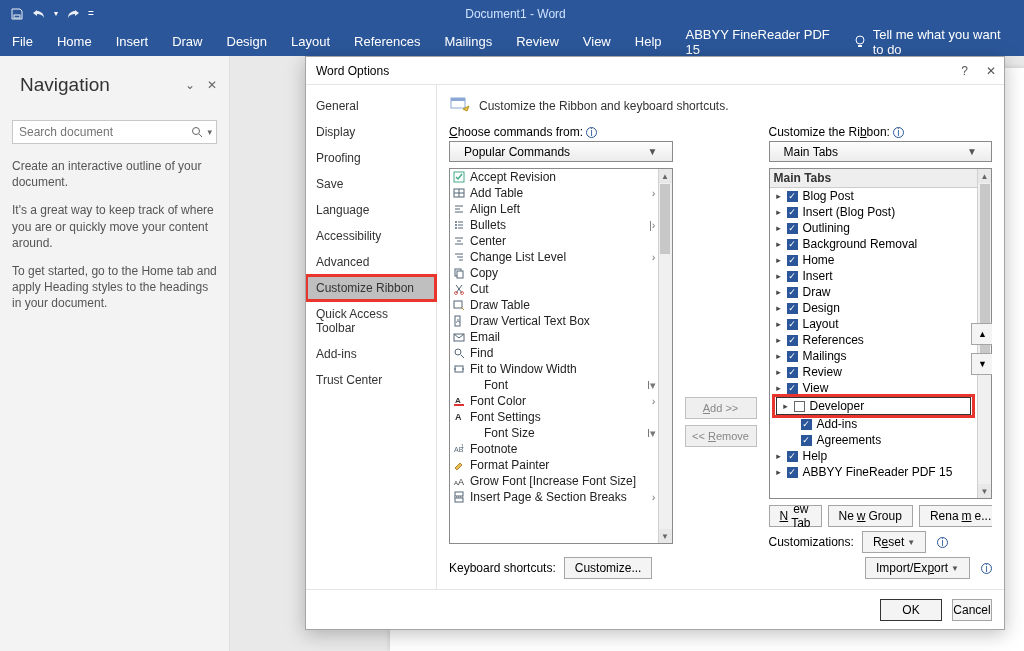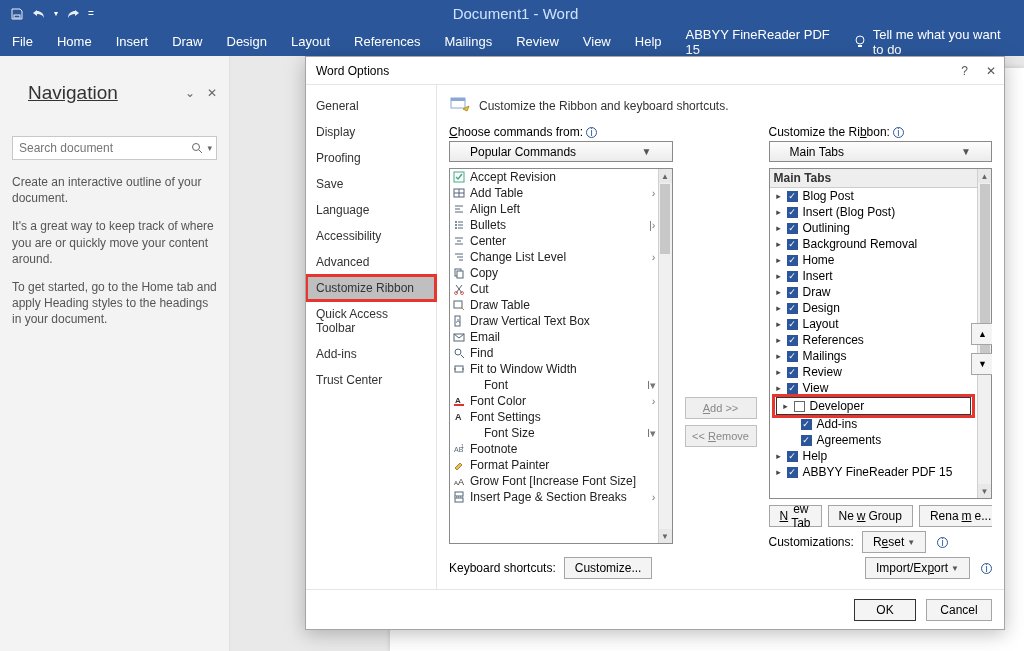--- a/index.html
+++ b/index.html
@@ -25,21 +25,21 @@
   }
   .titlebar .qat {
     display: flex;
     align-items: center;
     gap: 8px;
     padding-left: 10px;
   }
   .titlebar .qat .ic { width: 14px; height: 14px; display: inline-flex; align-items:center; justify-content:center; opacity:.9;}
   .titlebar .doc-title {
     position: absolute; left:7px; right:0; text-align:center;
-    font-size: 15px; color: #cfe2ff;
+    font-size: 12px; color: #cfe2ff;
   }
 
   
   .ribbon {
     background: #2b579a;
     height: 29px;
     display: flex;
     align-items: center;
     color: #fff;
     font-size: 13px;
@@ -53,21 +53,21 @@
   .navpane {
     position: absolute;
     left: 0; top: 56px;
     width: 230px;
     height: 595px;
     background: #f3f3f3;
     border-right: 1px solid #e0e0e0;
     padding: 10px 12px;
   }
   .nav-head { display:flex; align-items:center; justify-content:space-between; }
-  .nav-head h2 { margin:16px; font-weight:400; font-size: 19px; color:#333;text-decoration:underline; }
+  .nav-head h2 { margin:8px; font-weight:400; font-size: 19px; color:#333; }
   .nav-head .ctl { display:flex; gap:12px; color:#666; }
   .searchwrap { margin-top:16px; display:flex; align-items:center; border:1px solid #c8c8c8; background:#fff; height:24px; }
   .searchwrap input { flex:1; border:none; outline:none; padding:0 6px; font-size:12px; color:#666;}
   .searchwrap .sicons { display:flex; align-items:center; gap:4px; padding:0 4px; color:#666;}
   .nav-tabs { margin-top:10px; display:flex; gap:20px; font-size:13px;}
   .nav-tabs .nt { color:#444; padding-bottom:4px; cursor:pointer;}
   .nav-tabs .nt.active { color:#2b579a; border-bottom:2px solid #2b579a; font-weight:600;}
   .nav-body { margin-top:14px; color:#555; font-size:12px; line-height:1.35; }
   .nav-body p { margin:0 0 12px 0; }
 
@@ -116,21 +116,21 @@
   .banner { display:flex; align-items:center; gap:8px; margin-bottom:8px; }
   .banner .bicon { width:22px; height:22px; display:inline-flex; align-items:center; justify-content:center;}
   .banner .btxt { font-size:12px; color:#333; }
 
   .cols { display:flex; gap:10px; flex:1; overflow:hidden;}
   .col { flex:1; display:flex; flex-direction:column; min-width:0;}
   .col .label { font-size:12px; margin-bottom:2px; }
   .info-i { color:#2b579a; font-size:10px; border:1px solid #2b579a; border-radius:50%; width:11px; height:11px; display:inline-flex; align-items:center; justify-content:center; margin-left:3px;}
   .combo {
     border:1px solid #8a8a8a; background:linear-gradient(#fdfdfd,#ececec);
-    height:21px; display:flex; align-items:center; padding:0 20px; font-size:12px; justify-content:space-between;
+    height:21px; display:flex; align-items:center; padding:0 14px; font-size:12px; justify-content:space-between;
     margin-bottom:6px;
   }
   .combo .chev { font-size:10px; color:#555;}
   .listbox {
     border:1px solid #8a8a8a; flex:1; position:relative; overflow:hidden;
   }
   .list-inner {
     position:absolute; left:0; top:0; right:14px; bottom:0; overflow:hidden;
   }
   .scroll {
@@ -669,15 +669,15 @@
             <button>▲</button>
             <button>▼</button>
           </div>
         </div>
       </div>
     </div>
   </div>
 
   <div class="dlg-foot">
     <button class="btn primary" style="width:62px;justify-content:center;">OK</button>
-    <button class="btn" style="width:66px;justify-content:center;">Cancel</button>
+    <button class="btn" style="width:40px;justify-content:center;">Cancel</button>
   </div>
 </div>
 
 </body></html>

